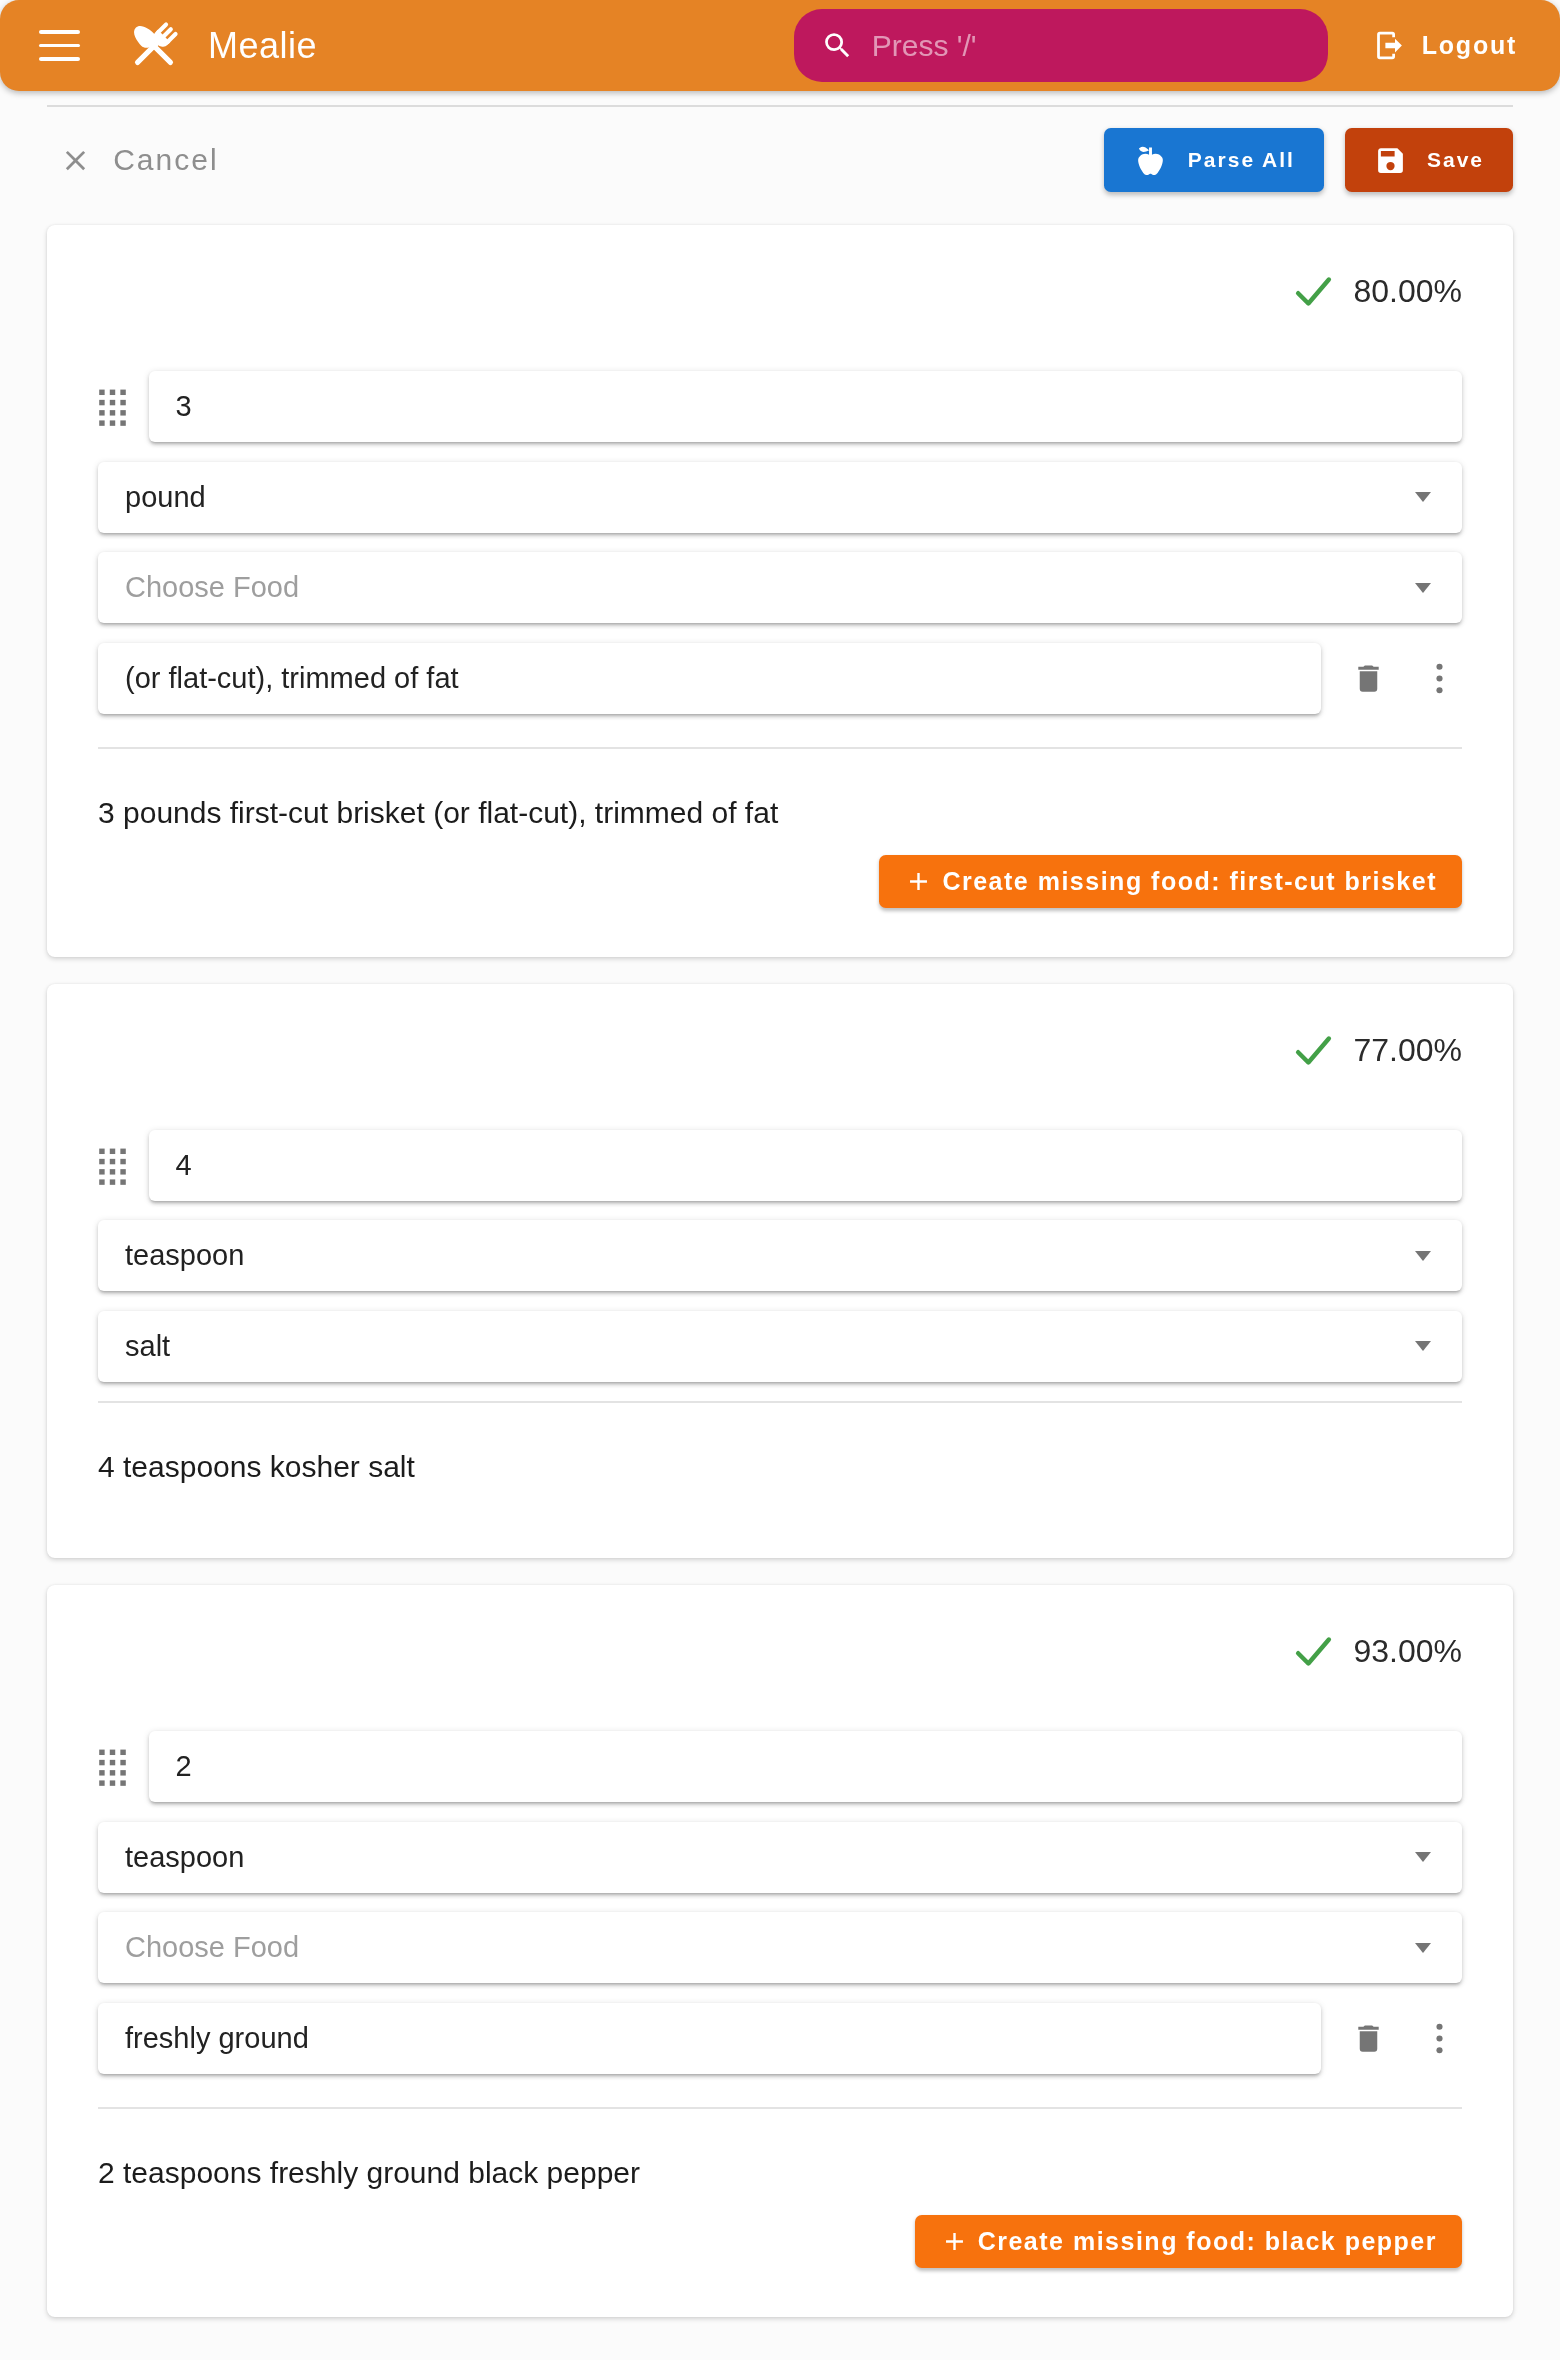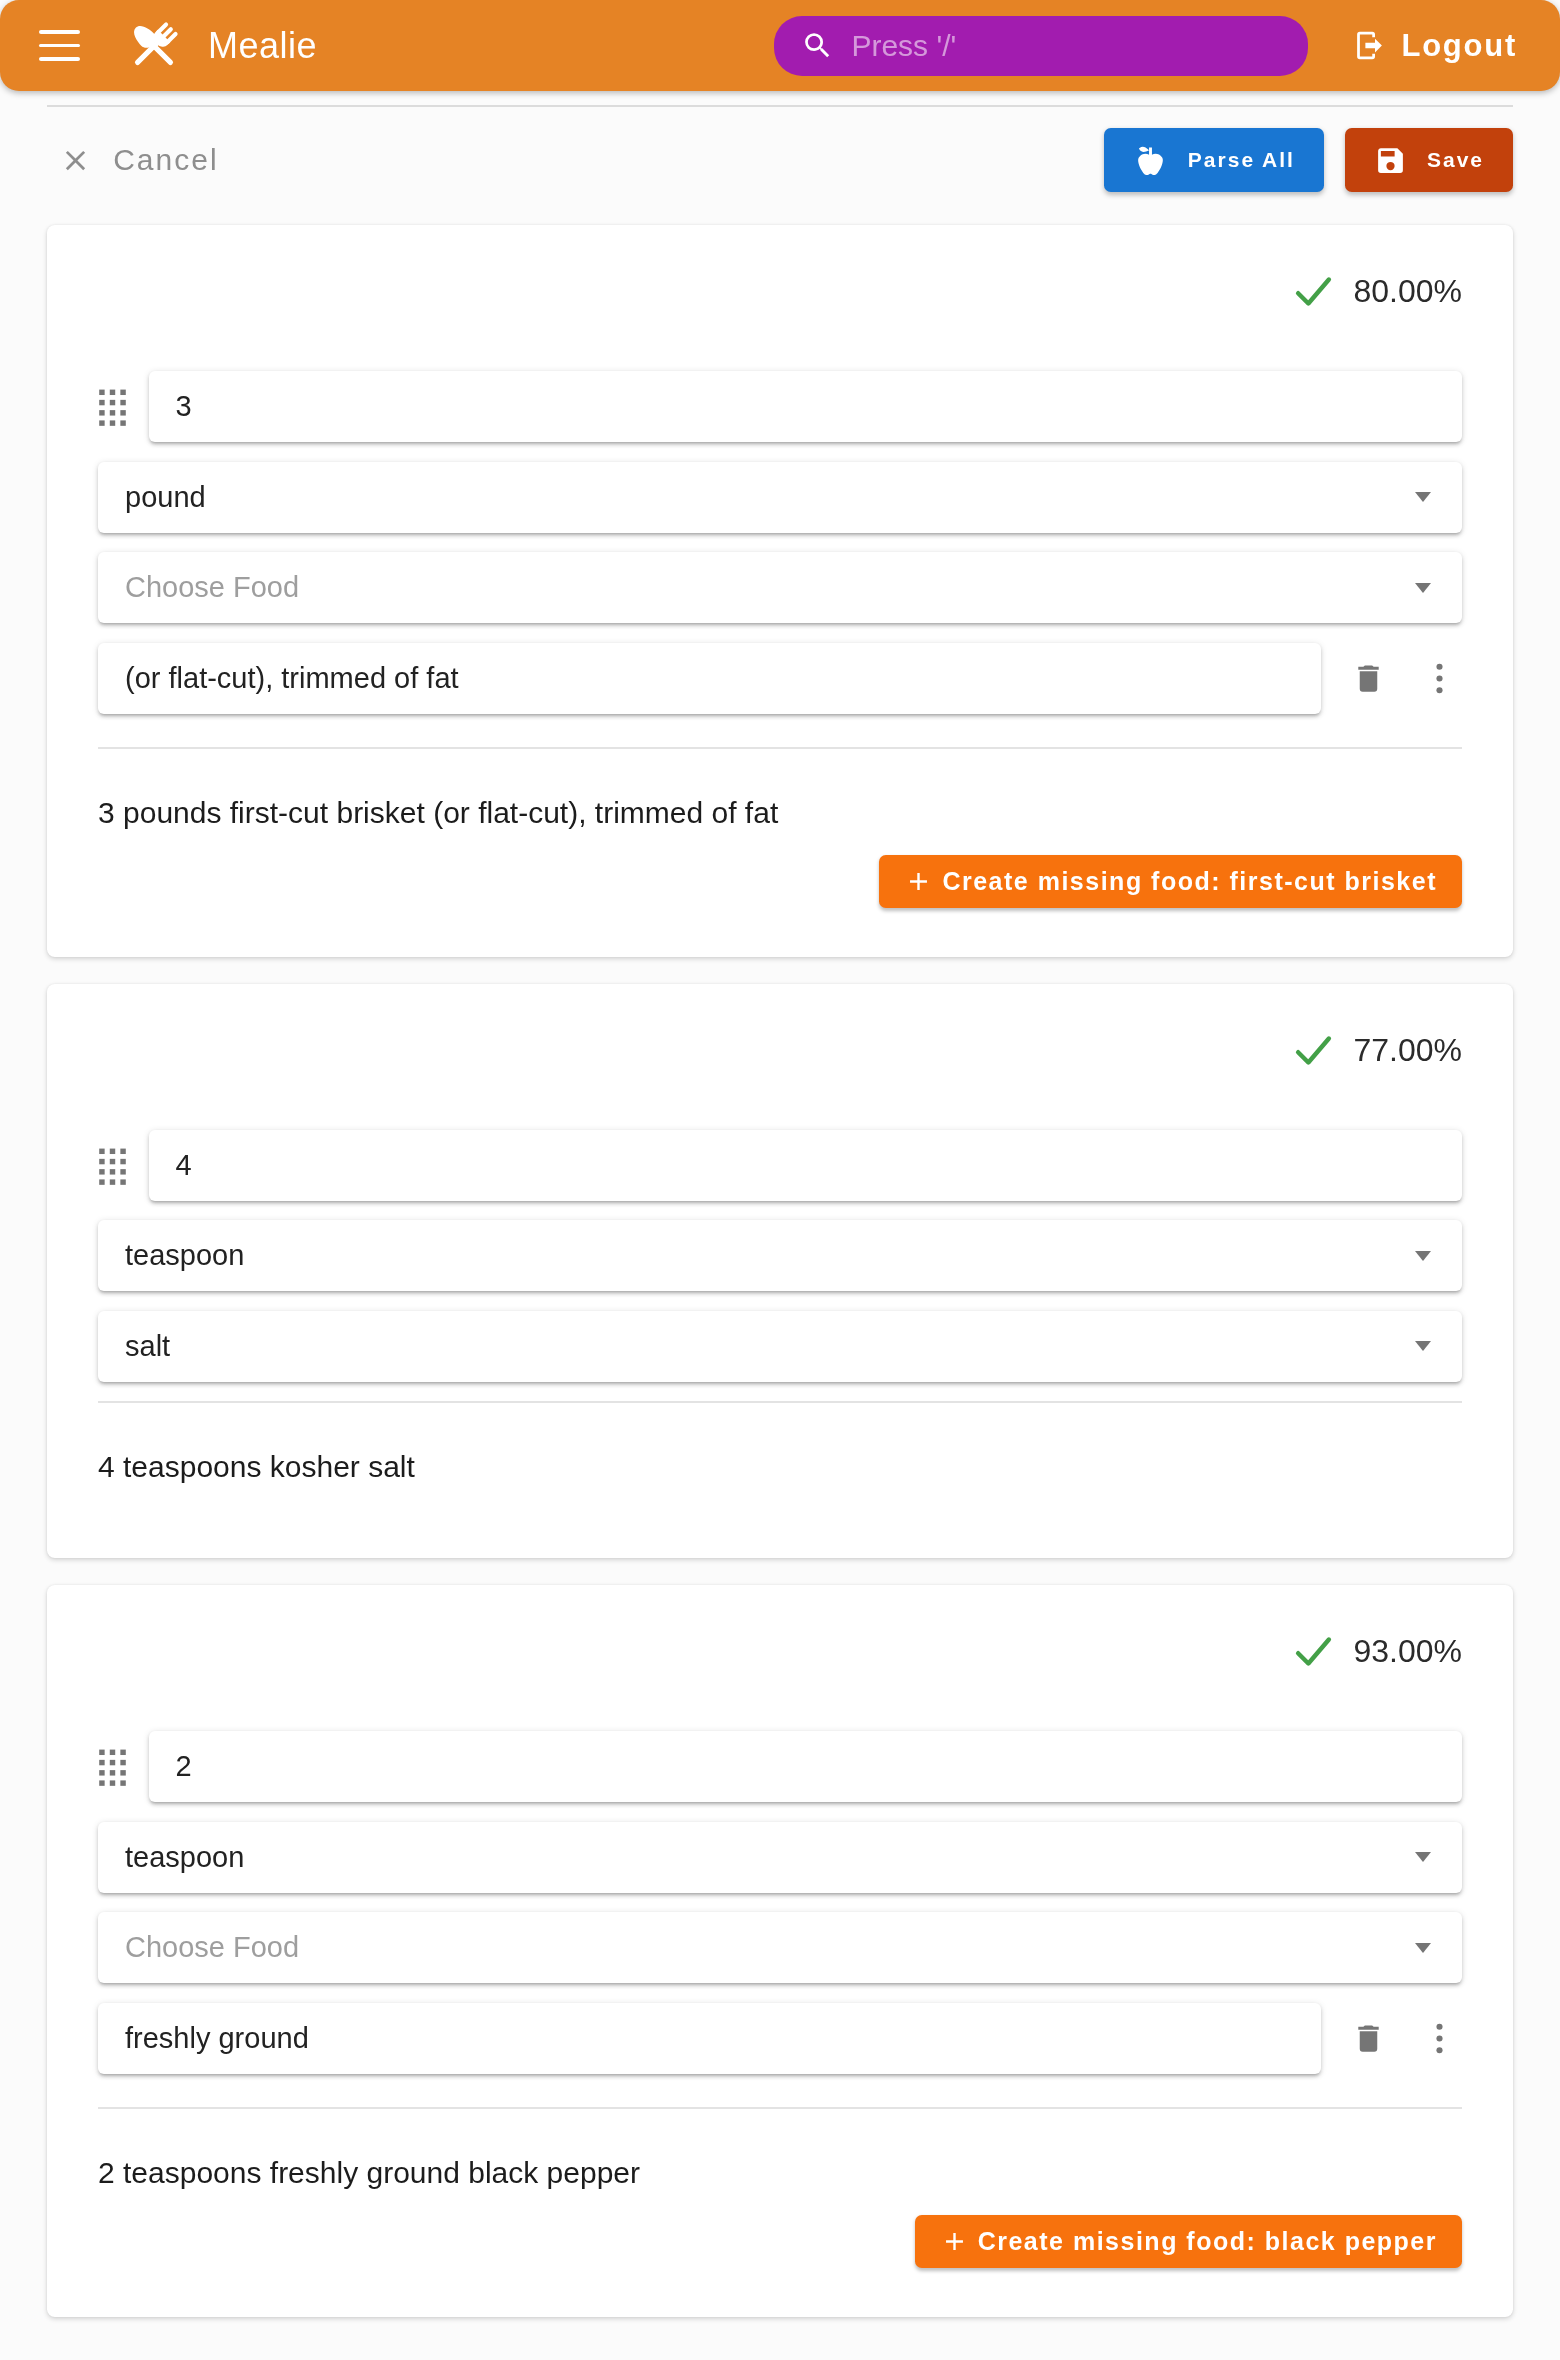--- a/index.html
+++ b/index.html
@@ -25,42 +25,42 @@
     z-index: 5;
     border-radius: 19px;
   }
   .hamburger { width: 41px; height: 31px; display: flex; flex-direction: column; justify-content: space-between; cursor: pointer; margin-left: 11.7px; }
   .hamburger div { height: 3.9px; background: #fff; border-radius: 2px; }
   .logo { margin-left: 43px; width: 62px; height: 62px; }
   .app-title { color: #fff; font-size: 36px; font-weight: 500; margin-left: 23.4px; letter-spacing: 0.5px; }
   .search-pill {
     margin-left: auto;
     width: 534px;
-    height: 60px;
-    background: #a21caf;
+    height: 73px;
+    background: #be185d;
     border-radius: 28px;
     display: flex;
     align-items: center;
     padding: 0 9.8px 0 27px;
     box-sizing: border-box;
     cursor: text;
   }
   .search-pill svg { flex: 0 0 auto; }
   .search-placeholder { color: rgba(255,255,255,0.55); font-size: 30px; margin-left: 17.6px; }
   .logout-btn {
     margin-left: 39px;
     margin-right: 9.8px;
     display: flex;
     align-items: center;
     gap: 15.6px;
     background: transparent;
     border: none;
     color: #fff;
     font-family: inherit;
-    font-size: 31px;
+    font-size: 25px;
     font-weight: 700;
     letter-spacing: 1.8px;
     cursor: pointer;
     text-align: center;
   }
 
   
   .page { padding: 13.7px 47px 0; }
   .top-divider { border: none; border-top: 2px solid #DCDCDC; margin: 0; }
   .toolbar { margin-top: 21.5px; display: flex; align-items: center; }

